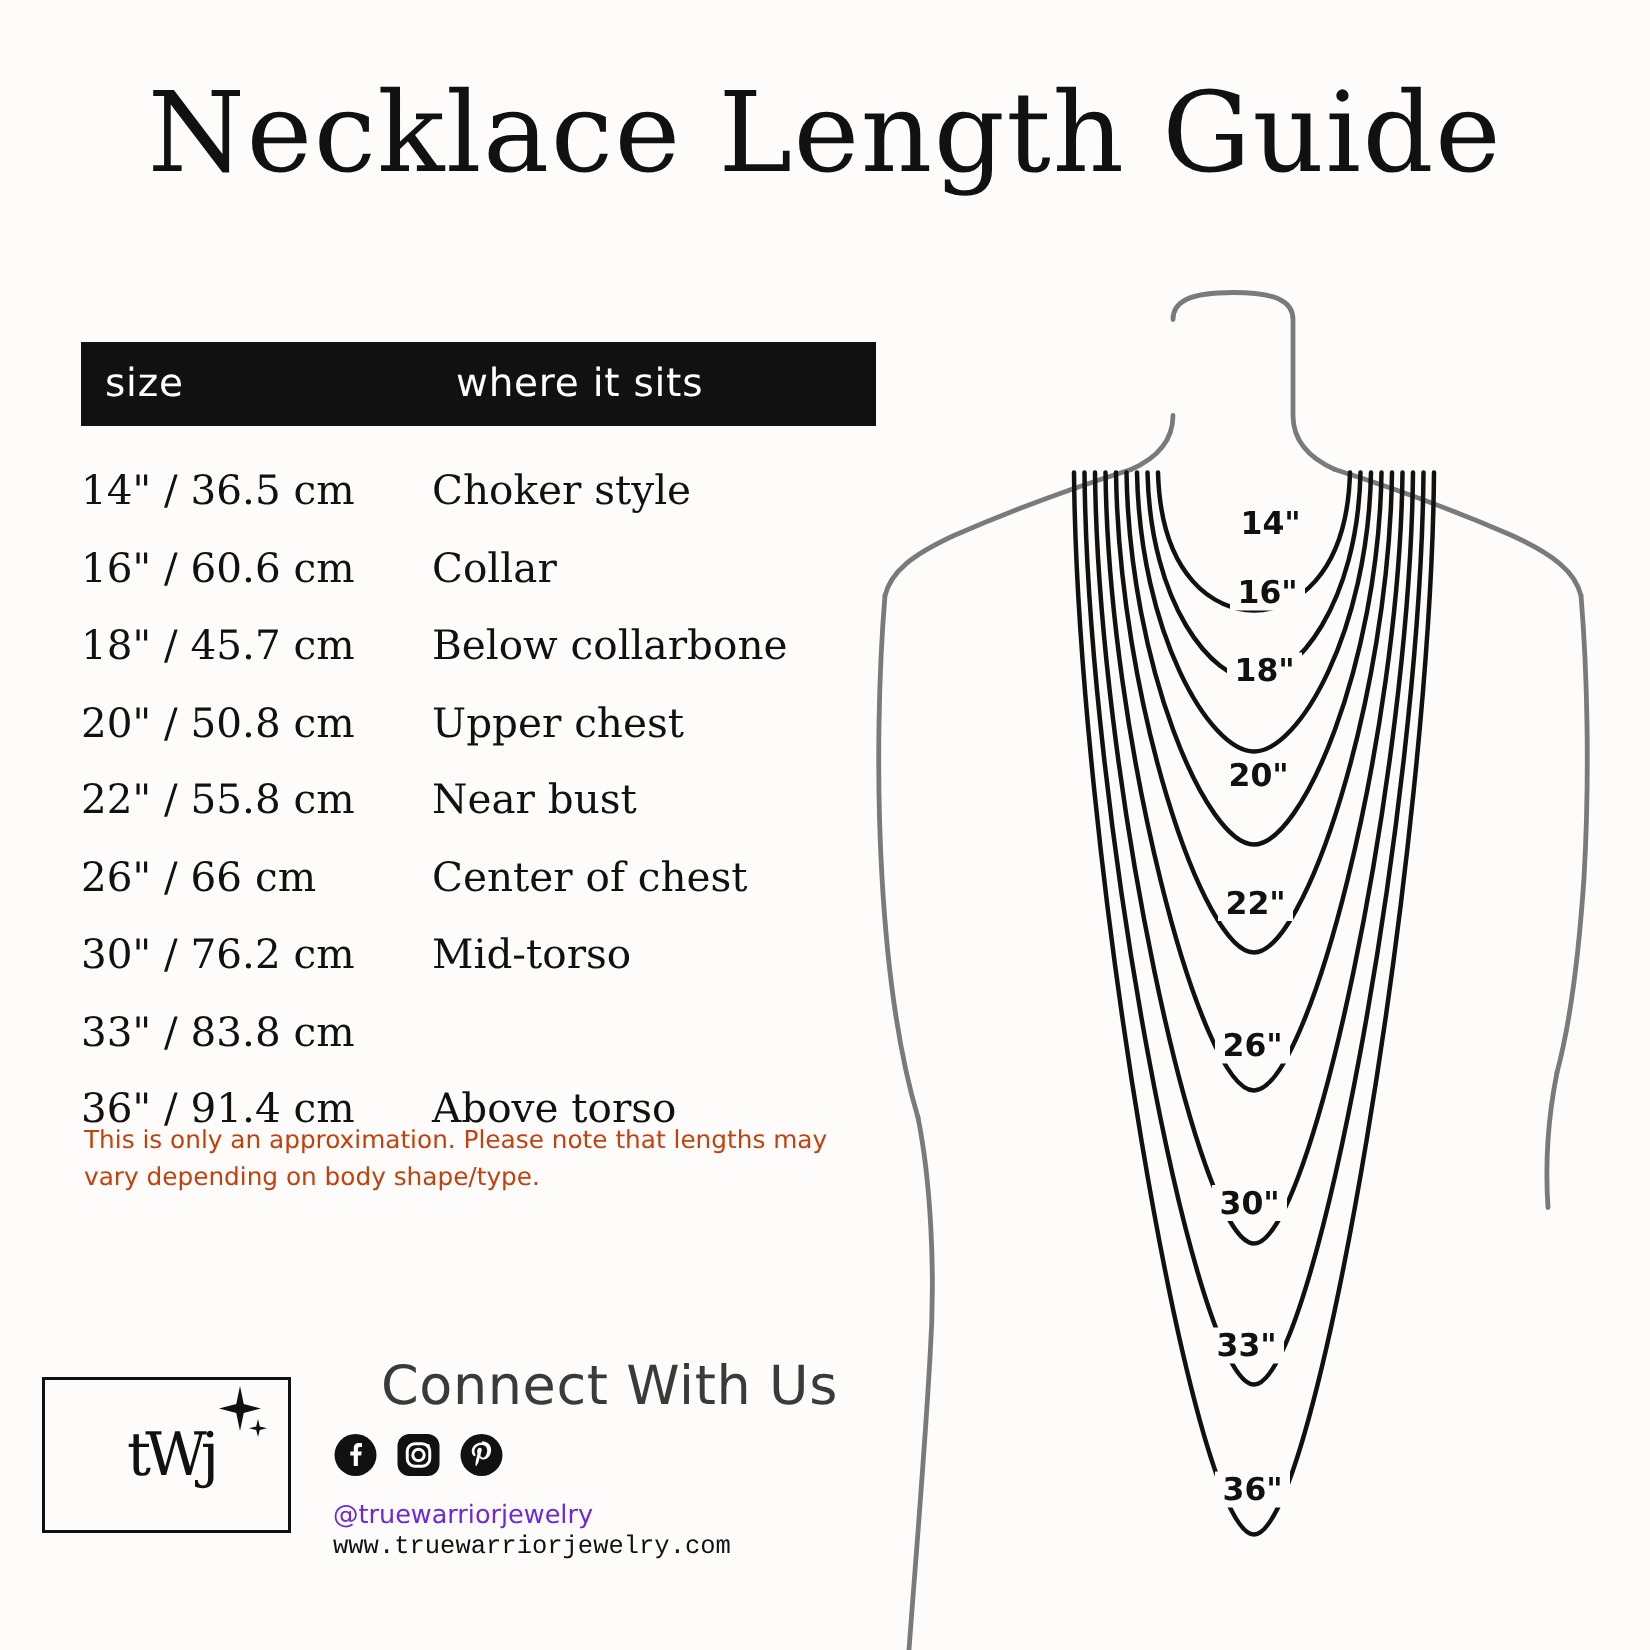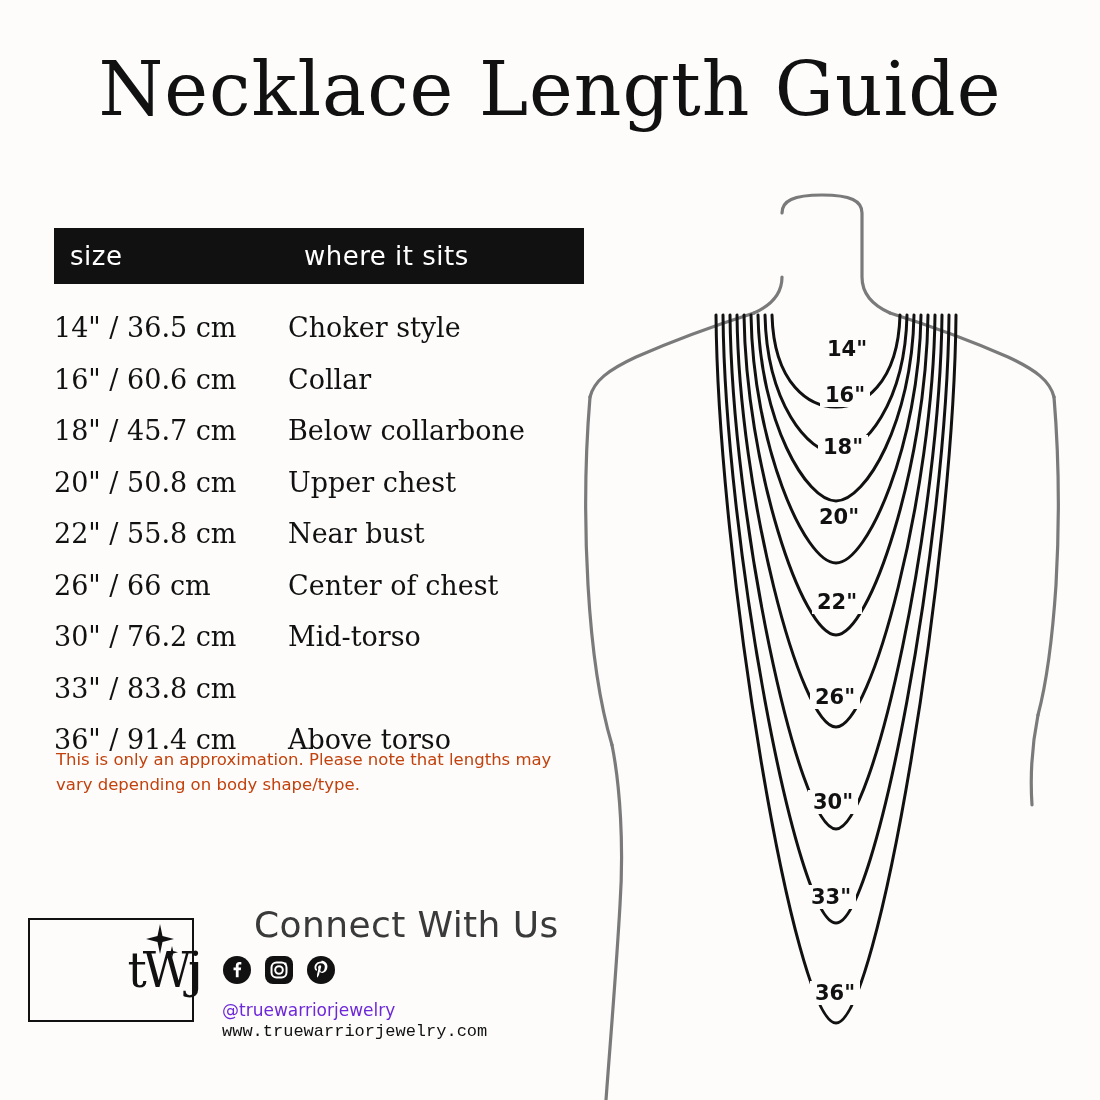--- a/index.html
+++ b/index.html
@@ -111,25 +111,25 @@
     box-sizing: border-box;
     background: #fdfcfb;
   }
   .logo-mark {
     position: absolute;
     left: 0;
     top: 0;
     width: 171px;
     height: 104px;
     font-family: "DejaVu Serif", serif;
-    font-size: 48px;
+    font-size: 40px;
     letter-spacing: -4px;
     display: flex;
     align-items: center;
-    justify-content: flex-end;
+    justify-content: center;
     color: #111111;
   }
   .connect {
     position: absolute;
     left: 222px;
     top: 904px;
     font-family: "DejaVu Sans", sans-serif;
     font-size: 36px;
     color: #3a3a3a;
     letter-spacing: 0.4px;

